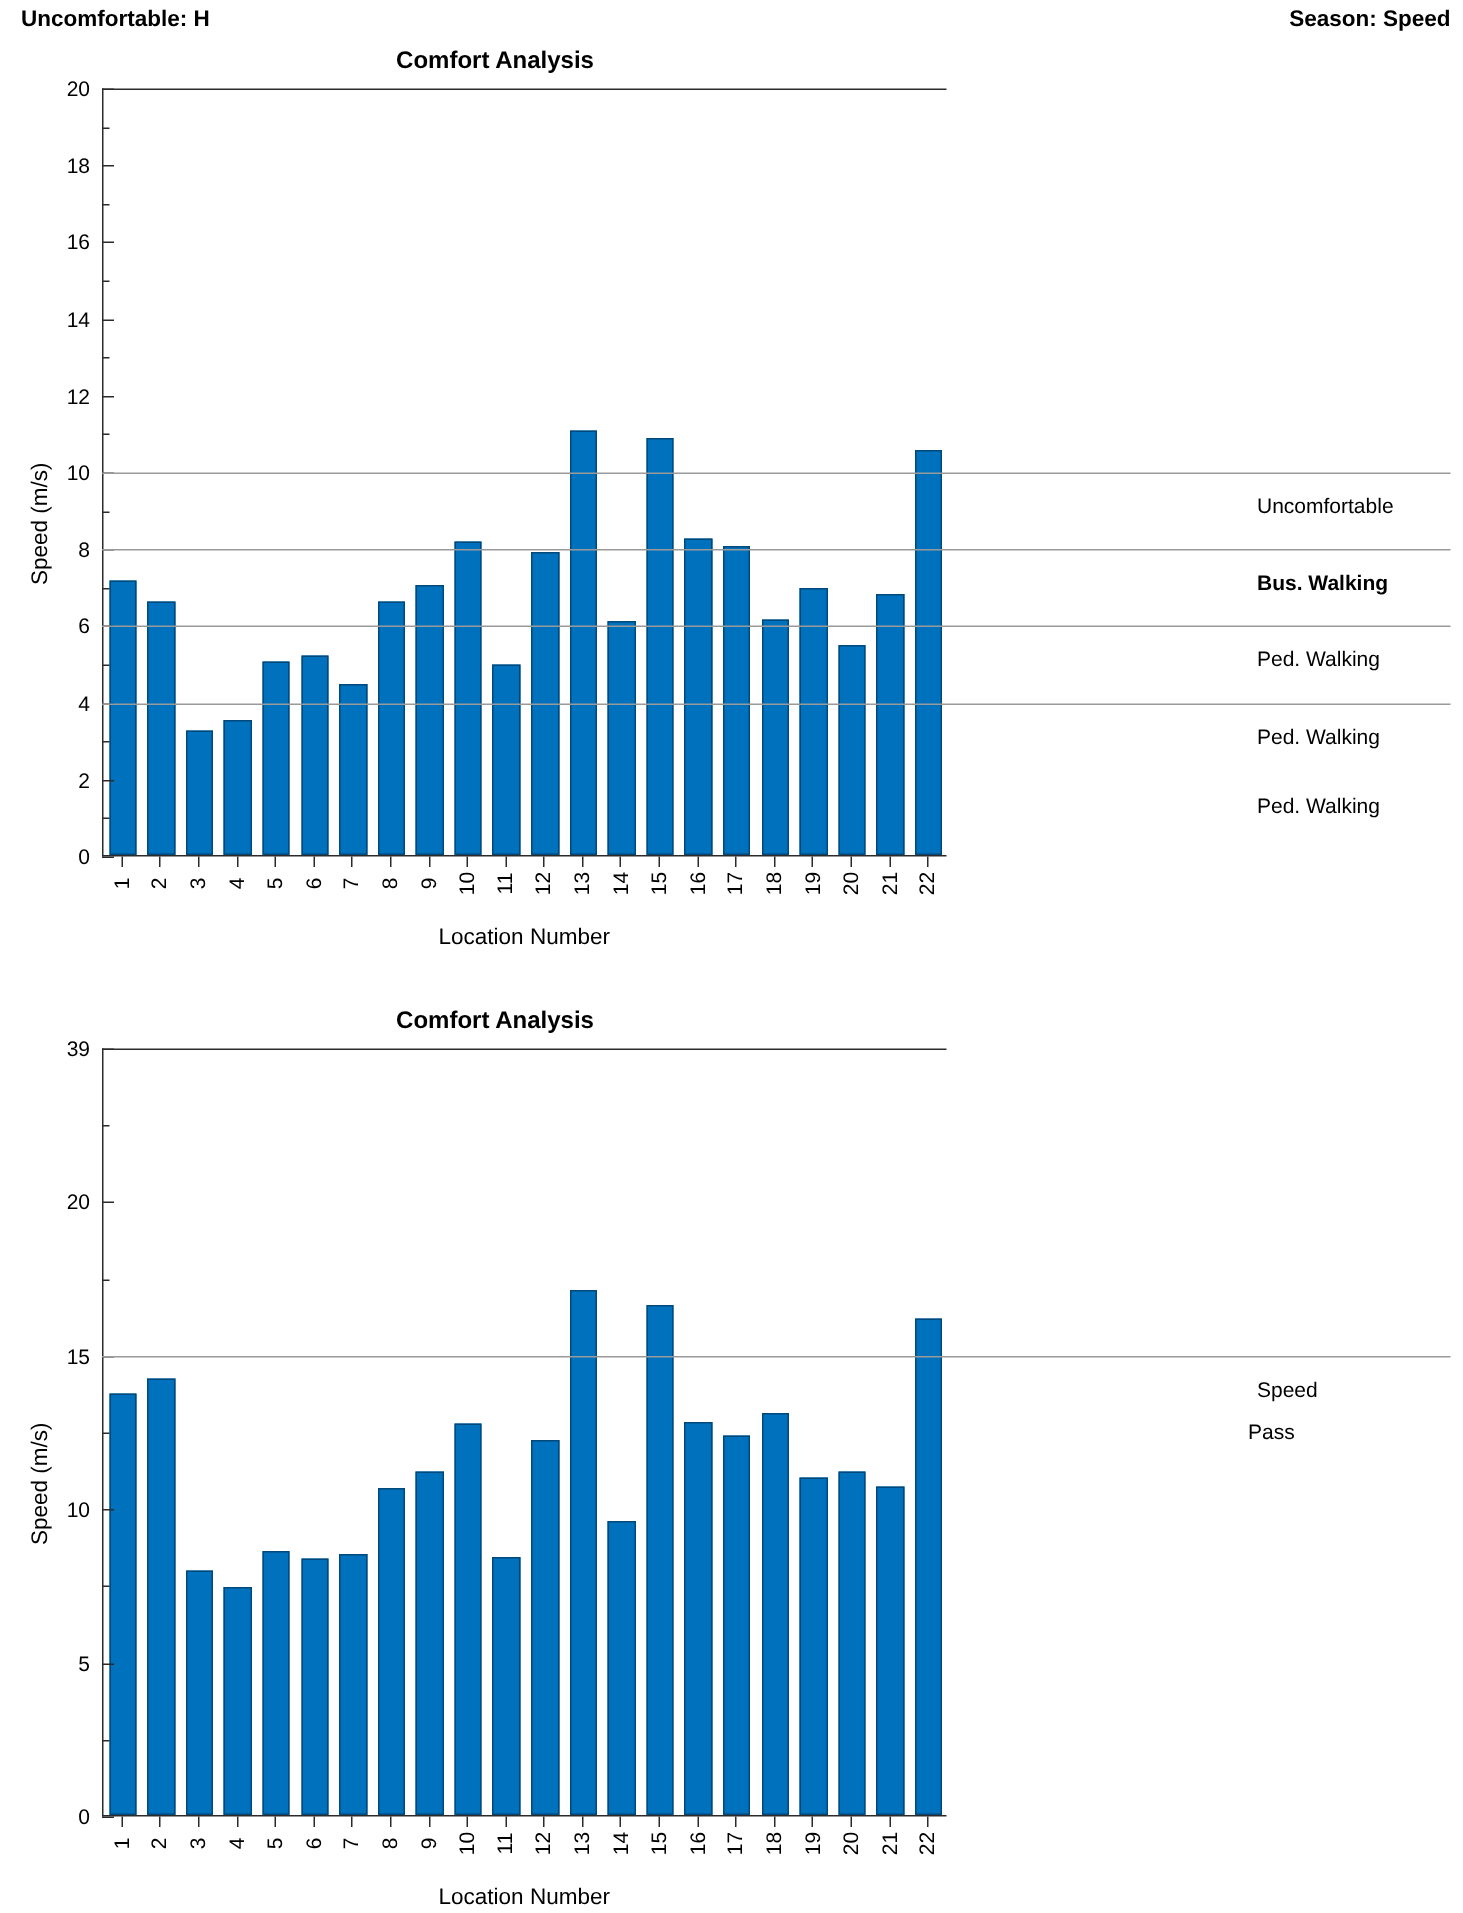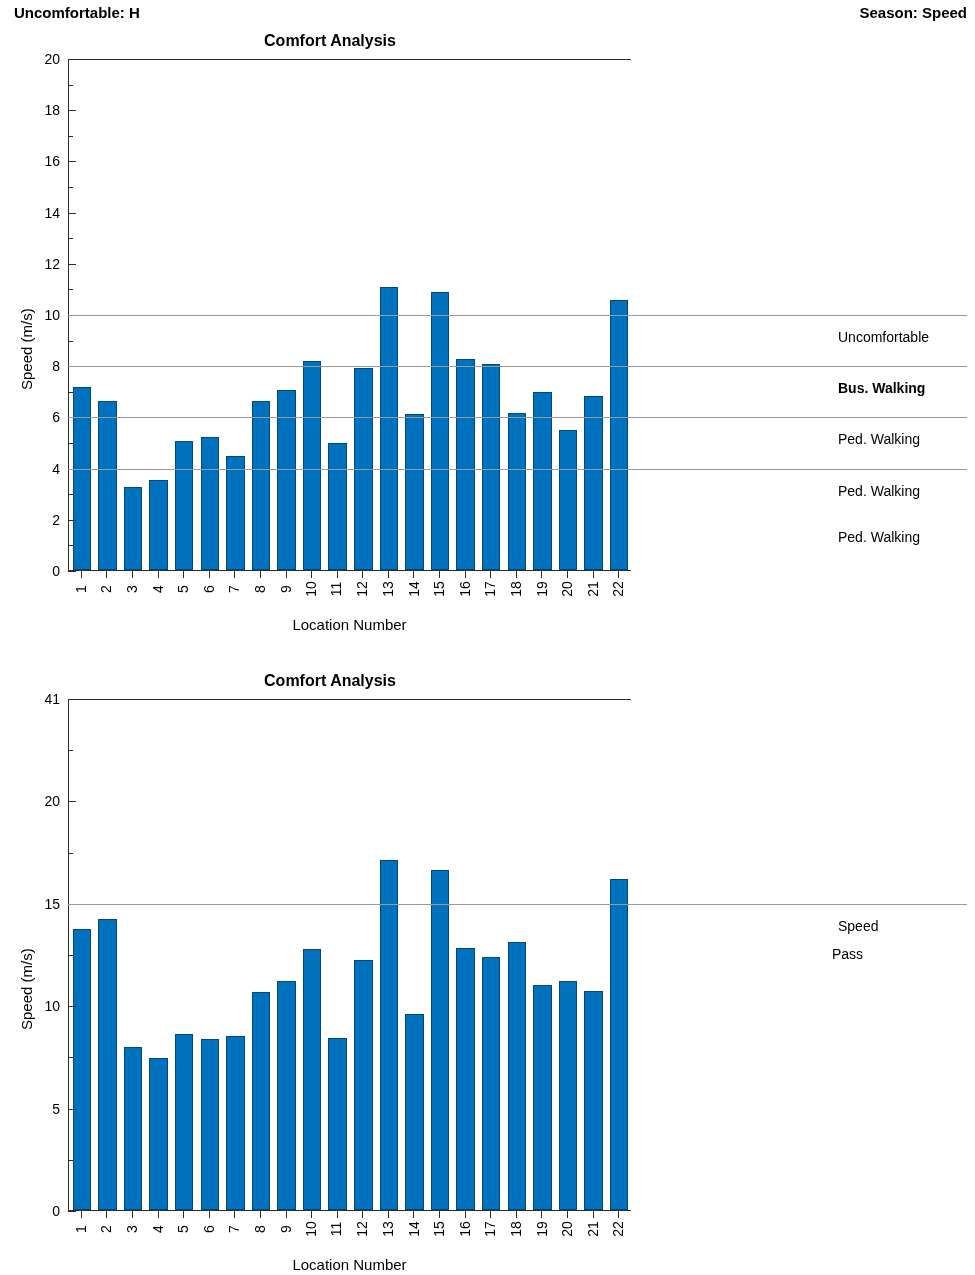--- a/index.html
+++ b/index.html
@@ -306,21 +306,21 @@
       <div class="ytick-label" style="top: 539px; left: 0px; width: 60px;">0</div>
       <div class="ytick-mark" style="top: 539px; left: 68px; width: 8px;"></div>
       <div class="ytick-label" style="top: 436.6px; left: 0px; width: 60px;">5</div>
       <div class="ytick-mark" style="top: 436.6px; left: 68px; width: 8px;"></div>
       <div class="ytick-label" style="top: 334.2px; left: 0px; width: 60px;">10</div>
       <div class="ytick-mark" style="top: 334.2px; left: 68px; width: 8px;"></div>
       <div class="ytick-label" style="top: 231.8px; left: 0px; width: 60px;">15</div>
       <div class="ytick-mark" style="top: 231.8px; left: 68px; width: 8px;"></div>
       <div class="ytick-label" style="top: 129.4px; left: 0px; width: 60px;">20</div>
       <div class="ytick-mark" style="top: 129.4px; left: 68px; width: 8px;"></div>
-      <div class="ytick-label" style="top: 27px; left: 0px; width: 60px;">41</div>
+      <div class="ytick-label" style="top: 27px; left: 0px; width: 60px;">39</div>
       <div class="ytick-mark" style="top: 27px; left: 68px; width: 8px;"></div>
       <div class="ytick-minor" style="top: 487.8px; left: 68px; width: 5px;"></div>
       <div class="ytick-minor" style="top: 385.4px; left: 68px; width: 5px;"></div>
       <div class="ytick-minor" style="top: 283px; left: 68px; width: 5px;"></div>
       <div class="ytick-minor" style="top: 180.6px; left: 68px; width: 5px;"></div>
       <div class="ytick-minor" style="top: 78.2px; left: 68px; width: 5px;"></div>
     </div>
   <div id="thresh-1">
       <div class="gridline" style="top: 231.8px; left: 68px; width: 899px;"></div>
       <div class="threshold-label" style="top: 253.8px; left: 838px;">Speed</div>

